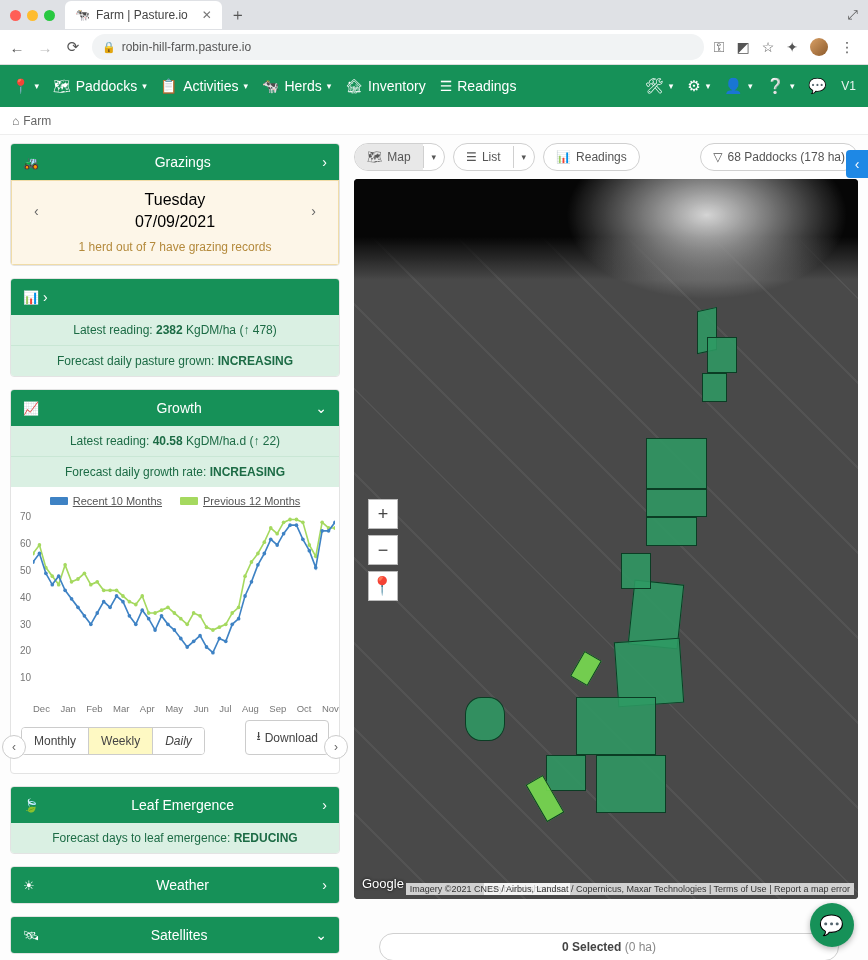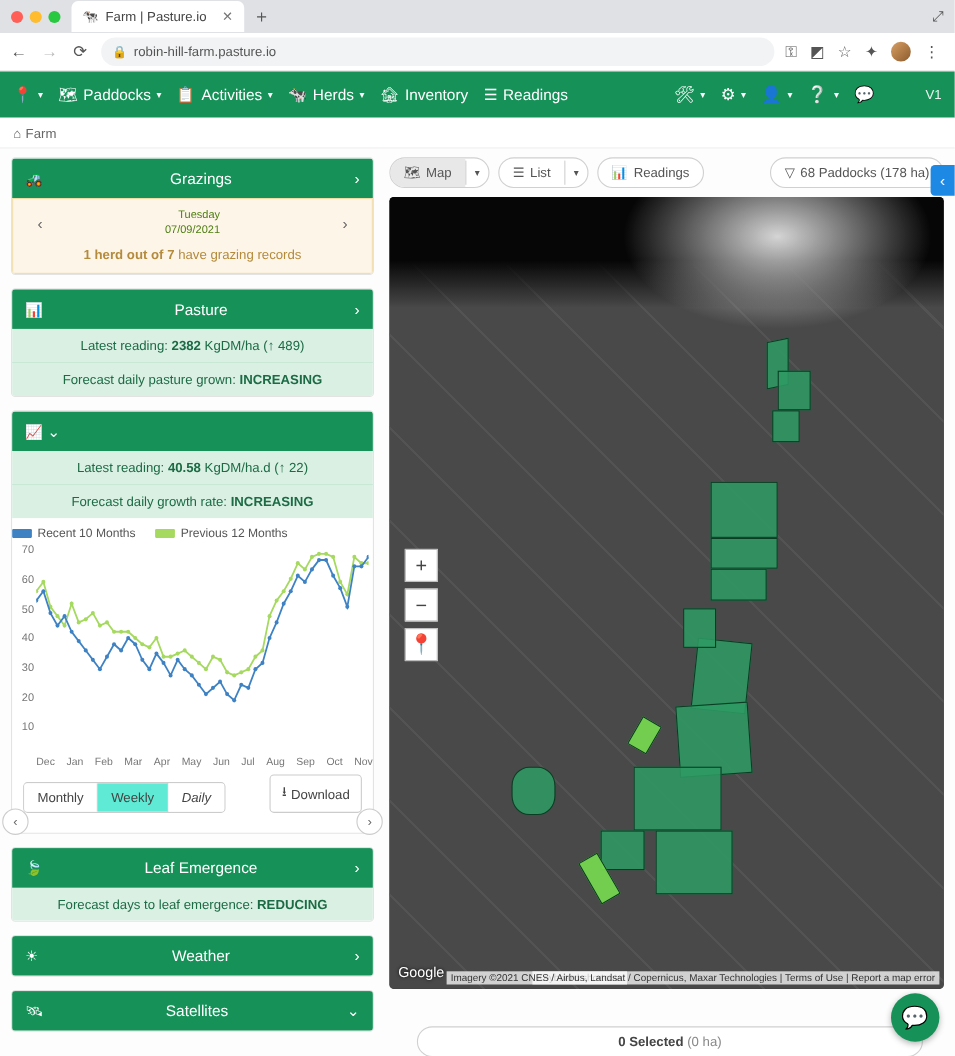--- a/index.html
+++ b/index.html
@@ -20,58 +20,58 @@
   .lock{font-size:11px;}
   .rightico { display:flex; gap:12px; align-items:center; padding-right:6px;}
   .rightico span{color:#555; font-size:14px;}
   .avatar{width:18px;height:18px;border-radius:50%;background:linear-gradient(135deg,#d9a066,#8b5a2b);}
   
   .appnav { background:#169158; height:42px; display:flex; align-items:center; padding:0 12px; color:#fff; gap:14px;}
   .appnav .ni { display:flex; align-items:center; gap:5px; font-size:14px;}
   .appnav .caret{font-size:9px;}
   .appnav .spacer{flex:1;}
   .appnav .rico{font-size:15px;}
-  .v1{font-size:12px; opacity:.9;margin-left:32px;}
+  .v1{font-size:12px; opacity:.9;}
   
   .bc { height:28px; display:flex; align-items:center; padding:0 12px; color:#666; font-size:12px; gap:4px; background:#fff; border-bottom:1px solid #eee;}
   
   .main { display:flex; height:826px; }
   .left { width:350px; padding:8px 10px; overflow:hidden; position:relative;}
   .right { flex:1; padding:8px 10px 8px 4px; position:relative;}
   
   .card { border:1px solid #e3e3e3; border-radius:4px; margin-bottom:12px; overflow:hidden; background:#fff;}
   .chead { background:#169158; color:#fff; height:36px; display:flex; align-items:center; padding:0 12px; position:relative;}
   .chead .ico{width:20px;}
   .chead .ttl{flex:1; text-align:center; font-size:14px;}
   .chead .chev{font-size:14px;}
   .cbody { }
   .grazbody { background:#fdf6e8; border:1px solid #f0dca8; }
   .daterow{ display:flex; align-items:center; justify-content:space-between; padding:8px 22px 2px;}
   .daterow .arr{color:#666; font-size:14px;}
-  .dcenter{text-align:right; color:#4d7c0f; font-size:10px; line-height:1.35;}
+  .dcenter{text-align:center; color:#000000; font-size:16px; line-height:1.35;}
   .grazmsg{text-align:center; color:#b48a3c; font-size:12px; padding:6px 0 10px;}
-  .grazmsg b{font-weight:700;}
+  .grazmsg b{font-weight:400;}
   .pbody { }
   .prow { background:#daf0e3; color:#1c6b45; text-align:center; padding:8px 6px; font-size:12px; border-top:1px solid #c9e7d5;}
   .prow:first-child{border-top:0;}
   .prow b{font-weight:600;}
   .grchart { padding:4px 0 8px; }
-  .legend{display:flex; gap:18px; font-size:11px; color:#555; padding:4px 0;}
+  .legend{display:flex; justify-content:center; gap:18px; font-size:11px; color:#555; padding:4px 0;text-decoration:underline;}
   .lg{display:flex;align-items:center;gap:5px;}
   .sw{width:18px;height:8px;border-radius:1px;}
   .sw.blue{background:#3e82c4;} .sw.lime{background:#a5d95f;}
   .chartbox{height:190px; position:relative; padding:0 4px 0 22px;}
   .ylabels{position:absolute; left:2px; top:0; bottom:18px; width:18px; display:flex; flex-direction:column; justify-content:space-between; font-size:10px; color:#777; text-align:right;}
   .xlabels{display:flex; justify-content:space-between; font-size:9.5px; color:#777; padding:2px 0 0 22px;}
   svg.plot{width:100%; height:170px;}
   .btnrow{display:flex; align-items:flex-end; justify-content:space-between; padding:6px 10px 10px;}
   .btngrp{display:flex; border:1px solid #ccc; border-radius:4px; overflow:hidden;}
   .btngrp .b{padding:6px 12px; font-size:12px; color:#444; background:#fff; border-right:1px solid #ccc;}
   .btngrp .b:last-child{border-right:0;font-style:italic;}
-  .btngrp .b.act{background:#5eead4;}
+  .btngrp .b.act{background:#fef9c3;}
   .dl{border:1px solid #ccc; border-radius:4px; padding:6px 10px; font-size:12px; color:#444; display:flex; gap:4px; align-items:center;}
   .circnav{position:absolute; top:600px; width:24px; height:24px; border:1px solid #ccc; border-radius:50%; background:#fff; display:flex;align-items:center;justify-content:center;color:#666; font-size:12px;}
   .circnav.l{left:2px;} .circnav.r{right:2px;}
   
   .rtop{display:flex; gap:8px; margin-bottom:8px; align-items:center;}
   .pill{border:1px solid #d0d0d0; border-radius:16px; background:#fff; display:flex; align-items:center; overflow:hidden;}
   .pill .seg{padding:6px 12px; font-size:12px; color:#555; display:flex; gap:5px; align-items:center;}
   .pill .seg.act{background:#e8e8e8;}
   .pill .drp{border-left:1px solid #d0d0d0; padding:6px 8px; font-size:9px; color:#555;}
   .rtop .sp{flex:1;}
@@ -209,36 +209,36 @@
           </div>
           <span class="arr">›</span>
         </div>
         <div class="grazmsg"><b>1 herd out of 7</b><span> have grazing records</span></div>
       </div>
     </div>
 
     <div class="card">
       <div class="chead">
         <span class="ico">📊</span>
-        <span class="ttl">Pasture</span>
         <span class="chev">›</span>
       </div>
       <div class="cbody pbody">
         <div class="prow">
-          <span>Latest reading: </span><b>2382</b><span> KgDM/ha (</span><span>↑</span><span> 489</span><span>)</span>
+          <span>Latest reading: </span><b>2382</b><span> KgDM/ha (</span><span>↑</span><span> 478</span><span>)</span>
         </div>
         <div class="prow">
           <span>Forecast daily pasture grown: </span><b>INCREASING</b>
         </div>
       </div>
     </div>
 
     <div class="card">
       <div class="chead">
         <span class="ico">📈</span>
+        <span class="ttl">Growth</span>
         <span class="chev">⌄</span>
       </div>
       <div class="cbody pbody">
         <div class="prow">
           <span>Latest reading: </span><b>40.58</b><span> KgDM/ha.d (</span><span>↑</span><span> 22</span><span>)</span>
         </div>
         <div class="prow">
           <span>Forecast daily growth rate: </span><b>INCREASING</b>
         </div>
         <div class="grchart">

